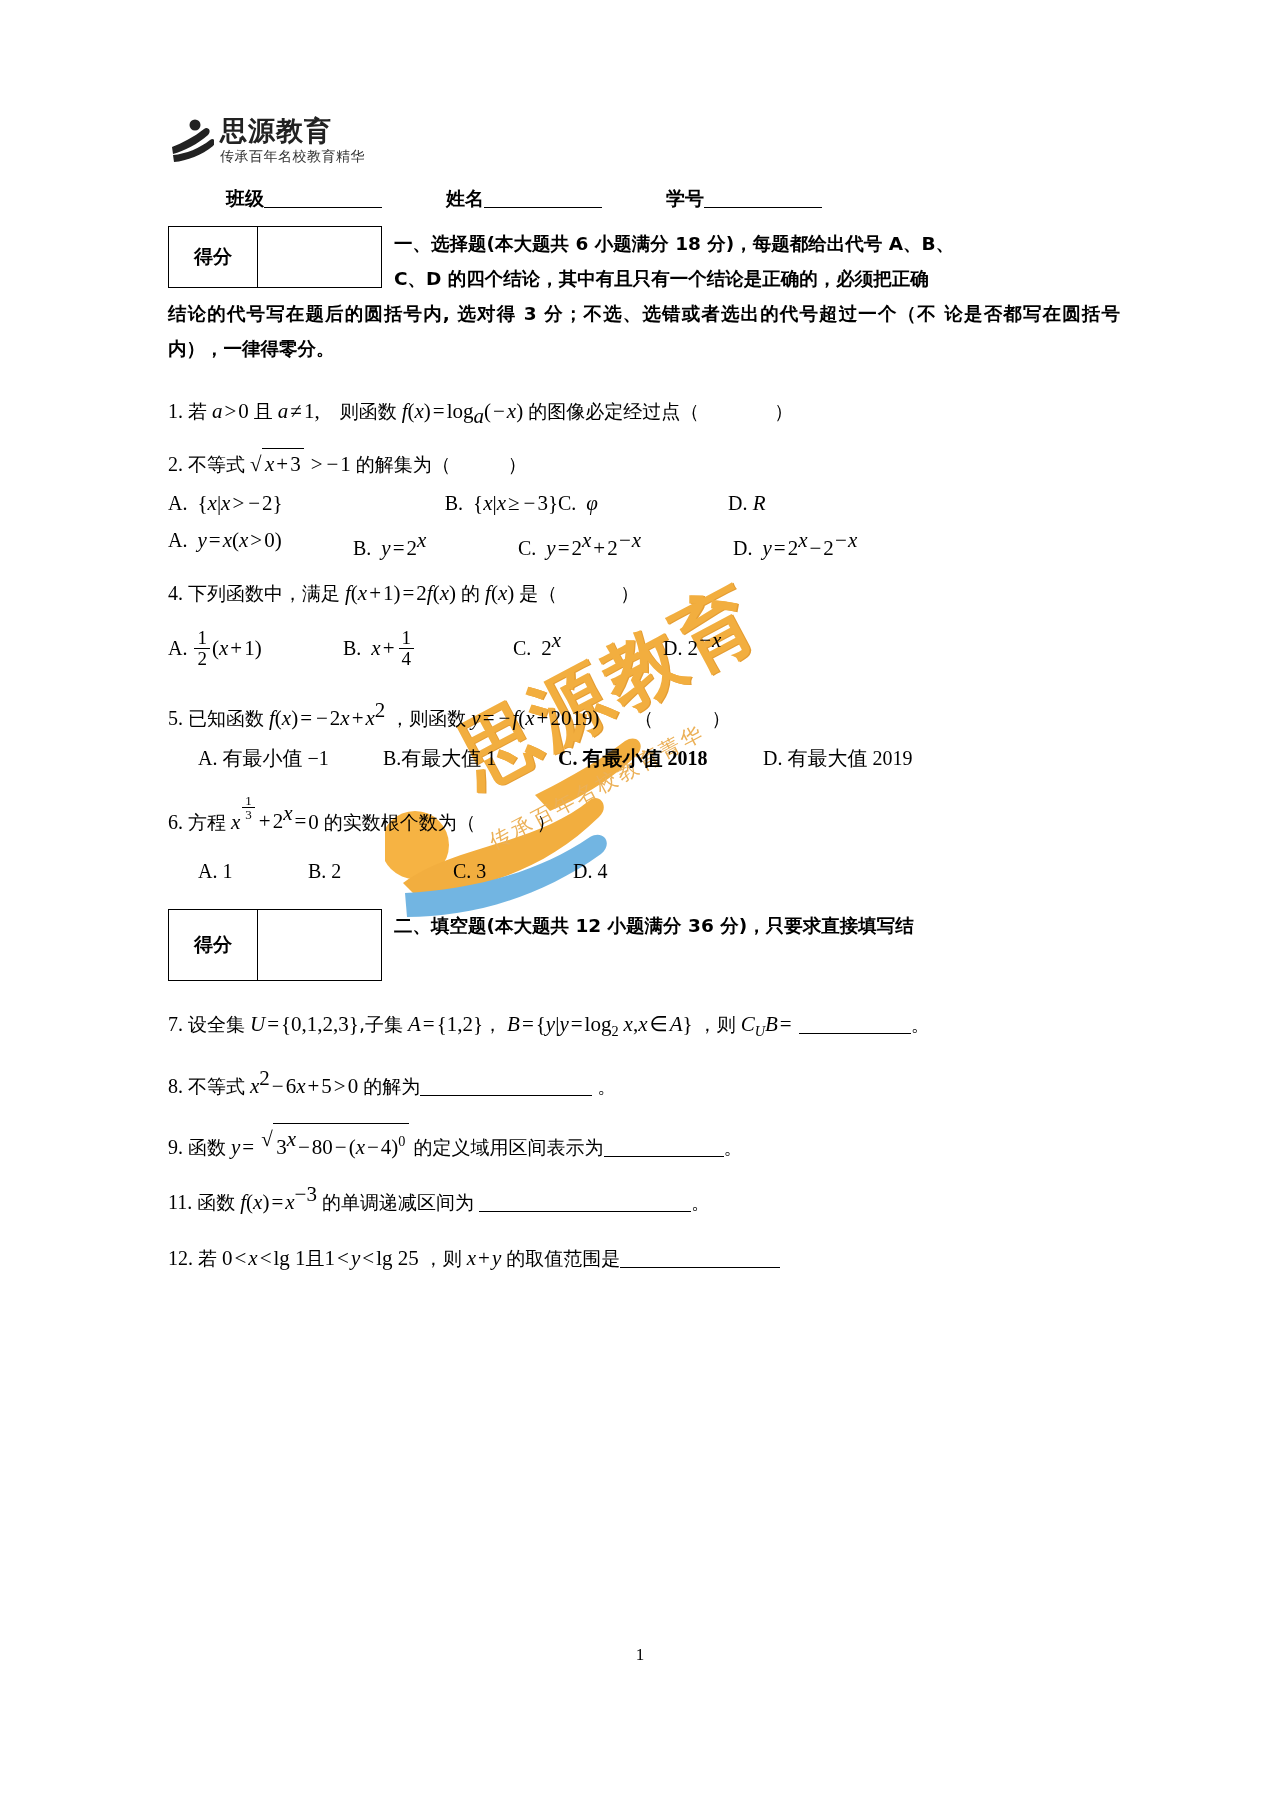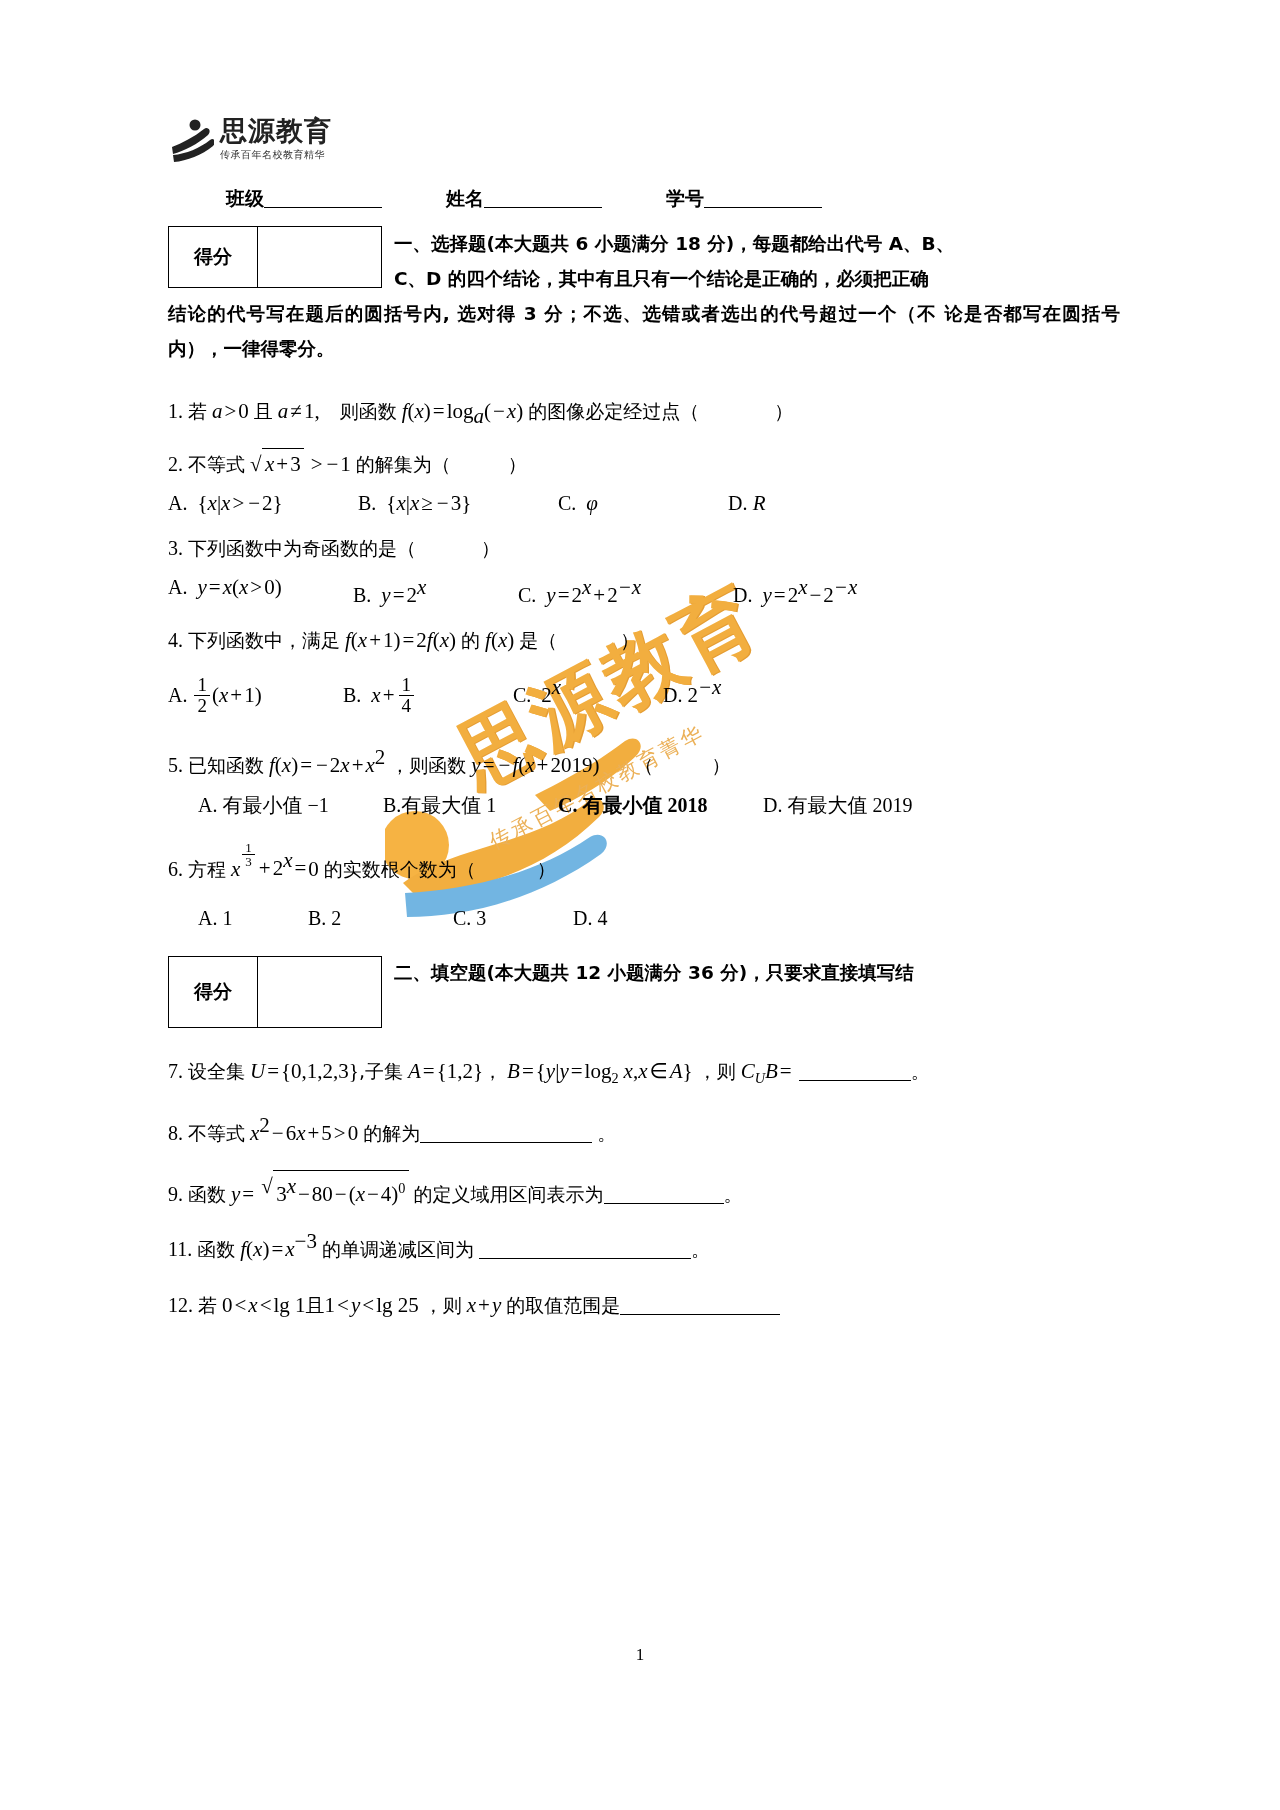--- a/index.html
+++ b/index.html
@@ -51,21 +51,21 @@
     font-family: "DejaVu Sans", sans-serif;
     font-weight: bold;
     font-size: 27px;
     letter-spacing: 1px;
     color: #222;
   }
   .logo-sub {
     position: absolute;
     left: 52px; top: 35px;
     font-family: Liberation Sans, sans-serif;
-    font-size: 10px;
+    font-size: 14px;
     letter-spacing: 0.5px;
     color: #333;
   }
   .doc-title {
     font-family: "DejaVu Sans", sans-serif;
     font-weight: bold;
     font-size: 31px;
     letter-spacing: 0.5px;
     margin-left: 6px;
     white-space: nowrap;
@@ -320,30 +320,25 @@
     <div class="q">
       <span class="qnum">2.</span>
       <span class="qtext">不等式</span>
       <span class="sqrt"><span class="rad">√</span><span class="body"><span class="mi">x</span><span class="mop">+</span><span class="mn">3</span></span></span>
       <span class="mop">&gt;</span><span class="mop">−</span><span class="mn">1</span>
       <span class="qtext">的解集为（</span>
       <span style="display:inline-block;width:52px;"></span><span class="qtext">）</span>
     </div>
     <div class="opts">
       <span class="ol" style="width:190px;">A.&nbsp; <span class="mn">{</span><span class="mi">x</span><span class="mn">|</span><span class="mi">x</span><span class="mop">&gt;</span><span class="mop">−</span><span class="mn">2}</span></span>
-      <span class="ol" style="width:200px;">B.&nbsp; <span class="mn">{</span><span class="mi">x</span><span class="mn">|</span><span class="mi">x</span><span class="mop">≥</span><span class="mop">−</span><span class="mn">3}</span></span>
+      <span class="ol" style="width:200px;text-align:right;">B.&nbsp; <span class="mn">{</span><span class="mi">x</span><span class="mn">|</span><span class="mi">x</span><span class="mop">≥</span><span class="mop">−</span><span class="mn">3}</span></span>
       <span class="ol" style="width:170px;">C.&nbsp; <span class="mi">φ</span></span>
       <span class="ol">D.<span class="mi">&nbsp;R</span></span>
     </div>
 
-    <div class="q">
-      <span class="qnum">3.</span>
-      <span class="qtext">下列函数中为奇函数的是（</span>
-      <span style="display:inline-block;width:60px;"></span><span class="qtext">）</span>
-    </div>
     <div class="opts">
       <span class="ol" style="width:185px;">A.&nbsp; <span class="mi">y</span><span class="mop">=</span><span class="mi">x</span><span class="mn">(</span><span class="mi">x</span><span class="mop">&gt;</span><span class="mn">0)</span></span>
       <span class="ol" style="width:165px;">B.&nbsp; <span class="mi">y</span><span class="mop">=</span><span class="mn">2<sup class="mi">x</sup></span></span>
       <span class="ol" style="width:215px;">C.&nbsp; <span class="mi">y</span><span class="mop">=</span><span class="mn">2<sup class="mi">x</sup></span><span class="mop">+</span><span class="mn">2<sup class="mi">−x</sup></span></span>
       <span class="ol">D.&nbsp; <span class="mi">y</span><span class="mop">=</span><span class="mn">2<sup class="mi">x</sup></span><span class="mop">−</span><span class="mn">2<sup class="mi">−x</sup></span></span>
     </div>
 
     <div class="q">
       <span class="qnum">4.</span>
       <span class="qtext">下列函数中，满足</span>

